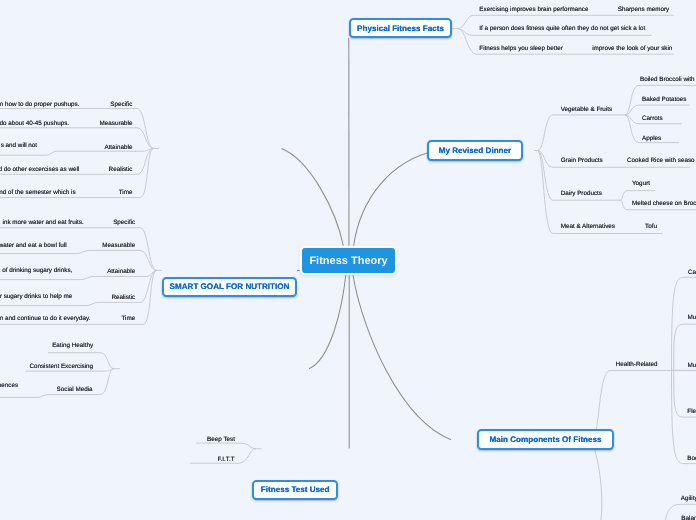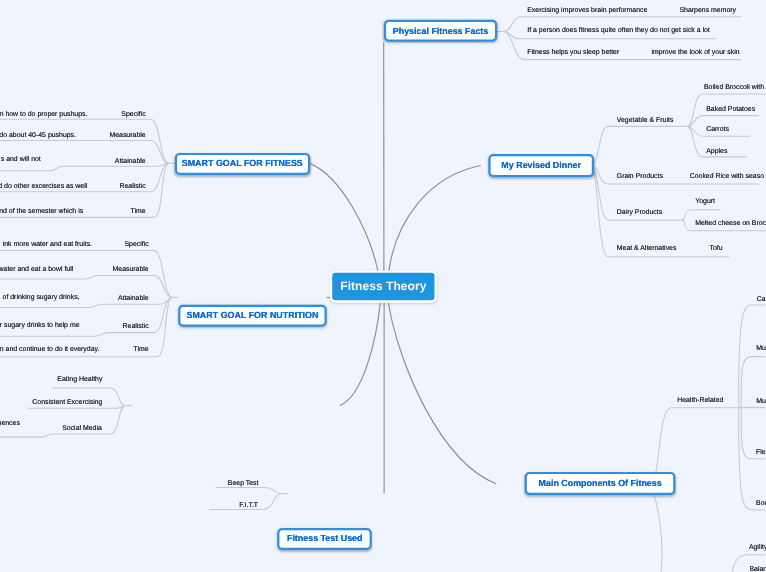--- a/index.html
+++ b/index.html
@@ -83,22 +83,21 @@
       <path d="M 696,277.3 L 684,277.3 C 674,277.3 671.5,290 671.5,370.6"></path>
       <path d="M 696,324.2 L 683,324.2 C 674,324.2 673.7,335 673.7,370.6"></path>
       <path d="M 696,370.3 L 671.5,370.3"></path>
       <path d="M 696,417.1 L 683,417.1 C 674,417.1 673.7,406 673.7,370.6"></path>
       <path d="M 696,463.6 L 684,463.6 C 674,463.6 671.5,452 671.5,370.6"></path>
       <path d="M 696,504.3 L 680,504.3 C 670,504.3 667,512 665.5,520"></path>
     </g>
   </svg>
 
   <div class="node" style="left:349px;top:18px;width:103px;height:20px;">Physical Fitness Facts</div>
-  <div class="node" style="left:444px;top:140px;width:96px;height:21px;">My Revised Dinner</div>
-  <div class="node" style="left:159px;top:138.5px;width:122.5px;height:20px;">SMART GOAL FOR FITNESS</div>
+  <div class="node" style="left:427px;top:140px;width:96px;height:21px;">My Revised Dinner</div>
   <div class="node" style="left:162px;top:260.5px;width:135px;height:20px;margin-top:16px;">SMART GOAL FOR NUTRITION</div>
   <div class="node" style="left:252px;top:438.6px;width:86.4px;height:20px;margin-top:41px;">Fitness Test Used</div>
   <div class="node" style="left:477px;top:429.2px;width:137.2px;height:21px;">Main Components Of Fitness</div>
   <div class="node root" style="left:302px;top:248px;width:93px;height:25px;">Fitness Theory</div>
 
   <div class="leaf la" style="left:479.3px;top:9.3px;">Exercising improves brain performance</div>
   <div class="leaf la" style="left:617.7px;top:9.3px;">Sharpens memory</div>
   <div class="leaf la" style="left:479.3px;top:28px;">If a person does fitness quite often they do not get sick a lot</div>
   <div class="leaf la" style="left:479.3px;top:47.6px;">Fitness helps you sleep better</div>
   <div class="leaf la" style="left:592.2px;top:47.6px;">improve the look of your skin</div>

